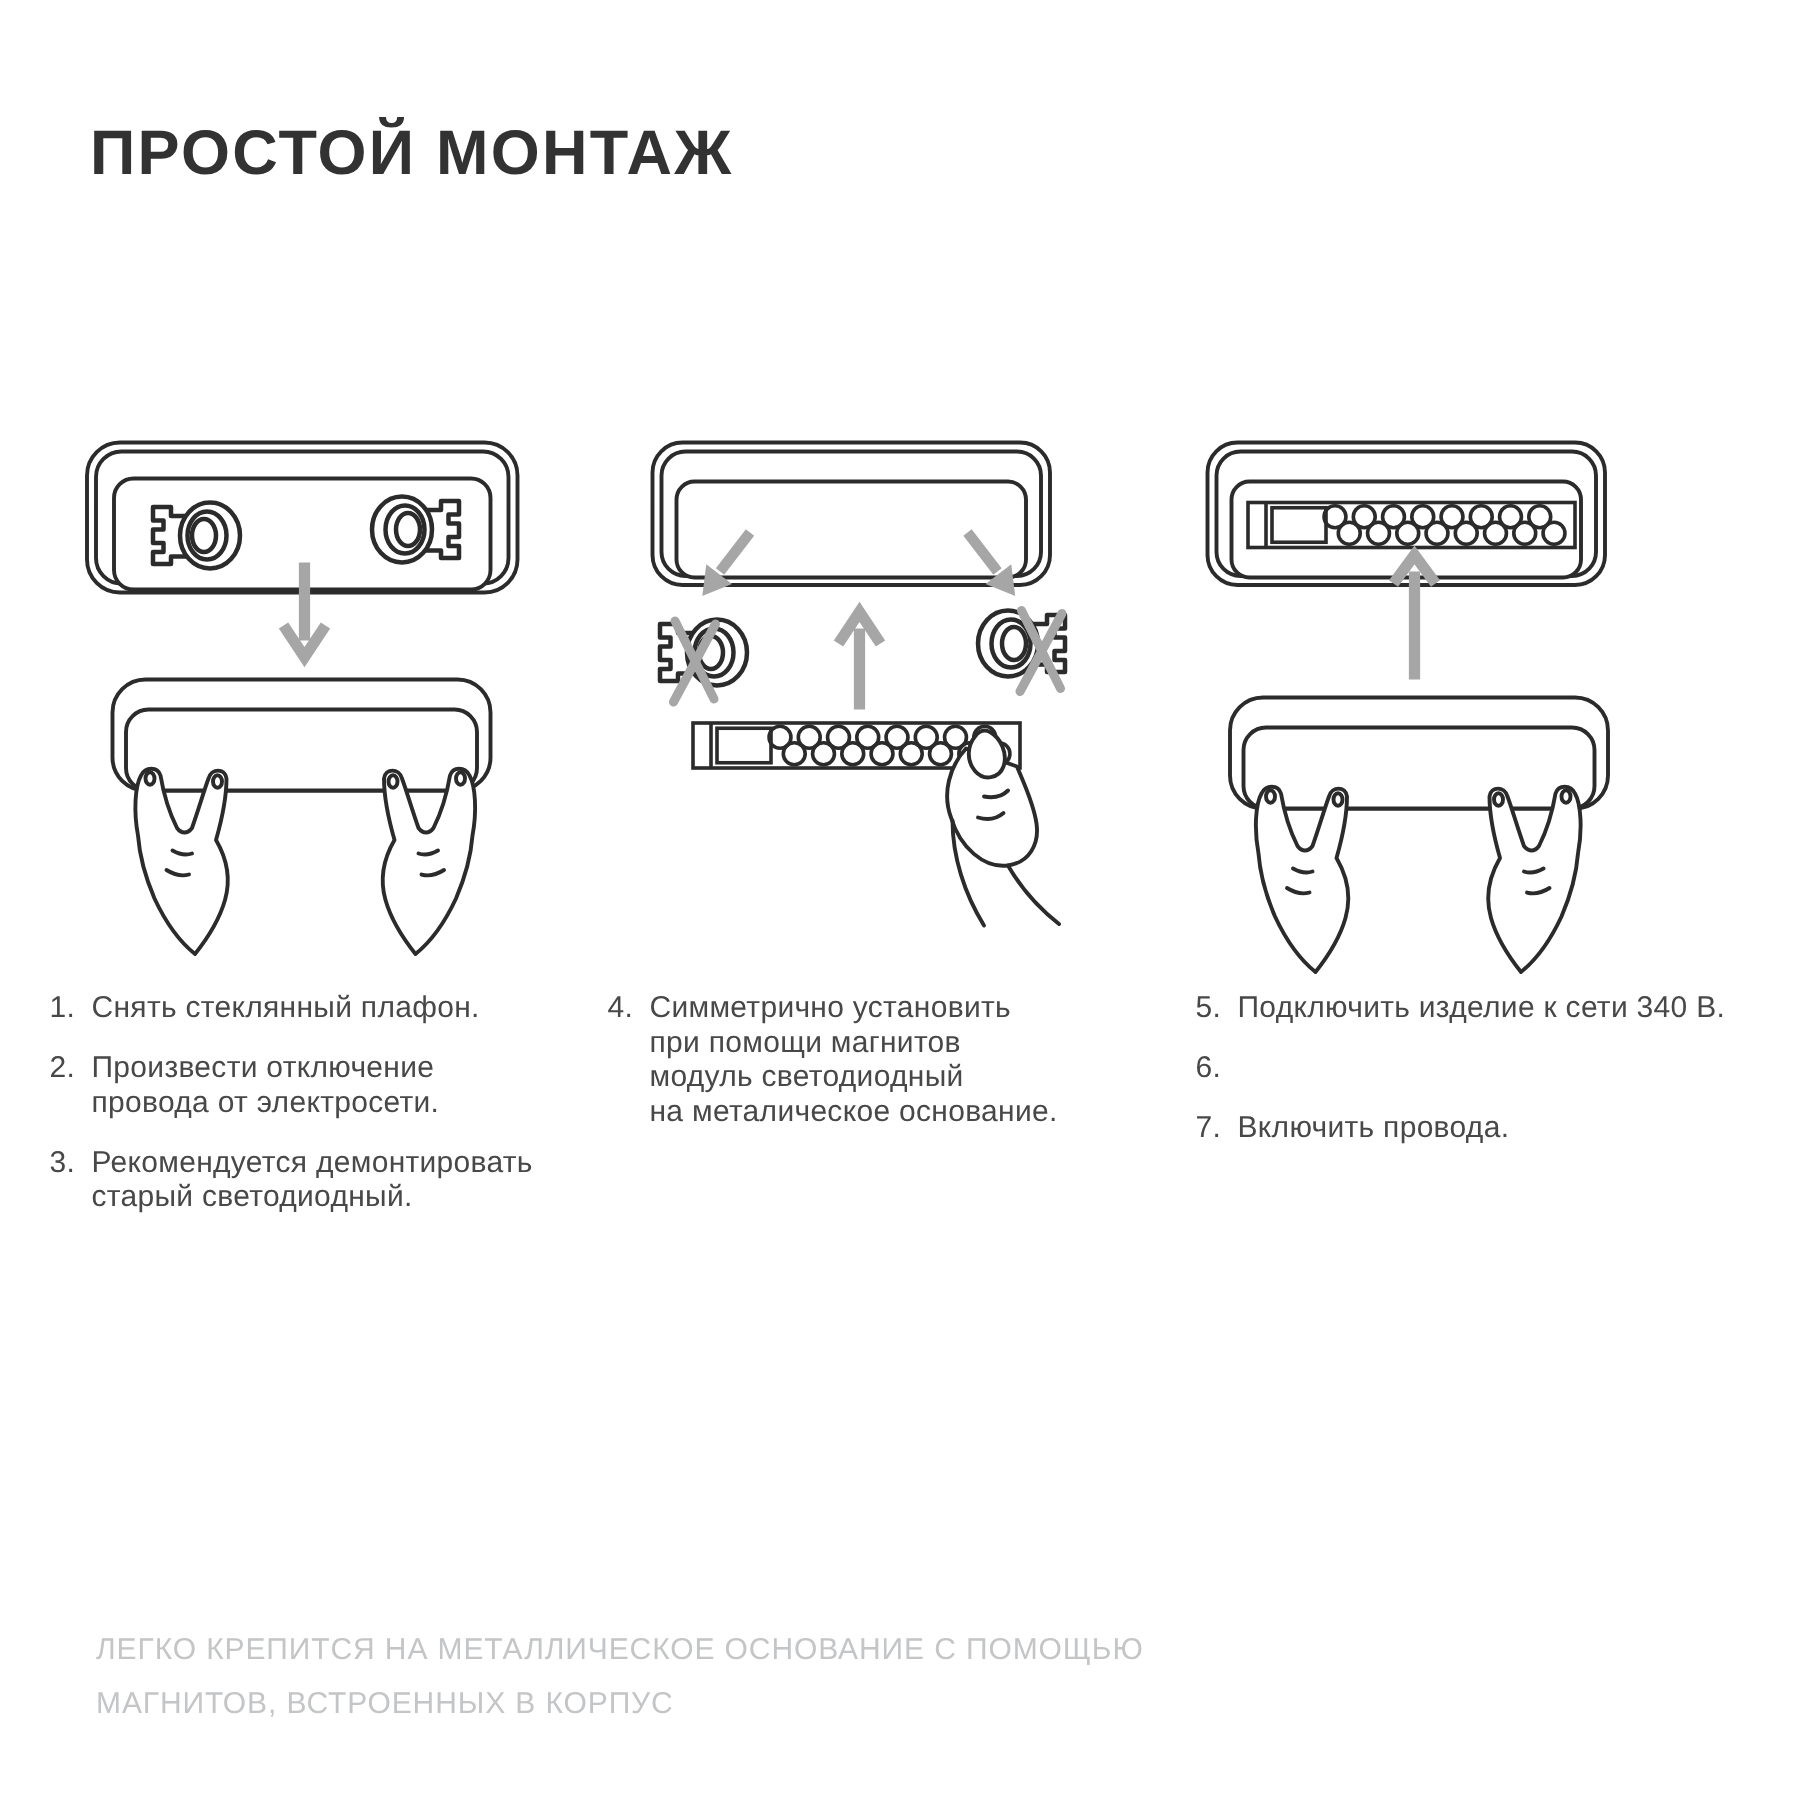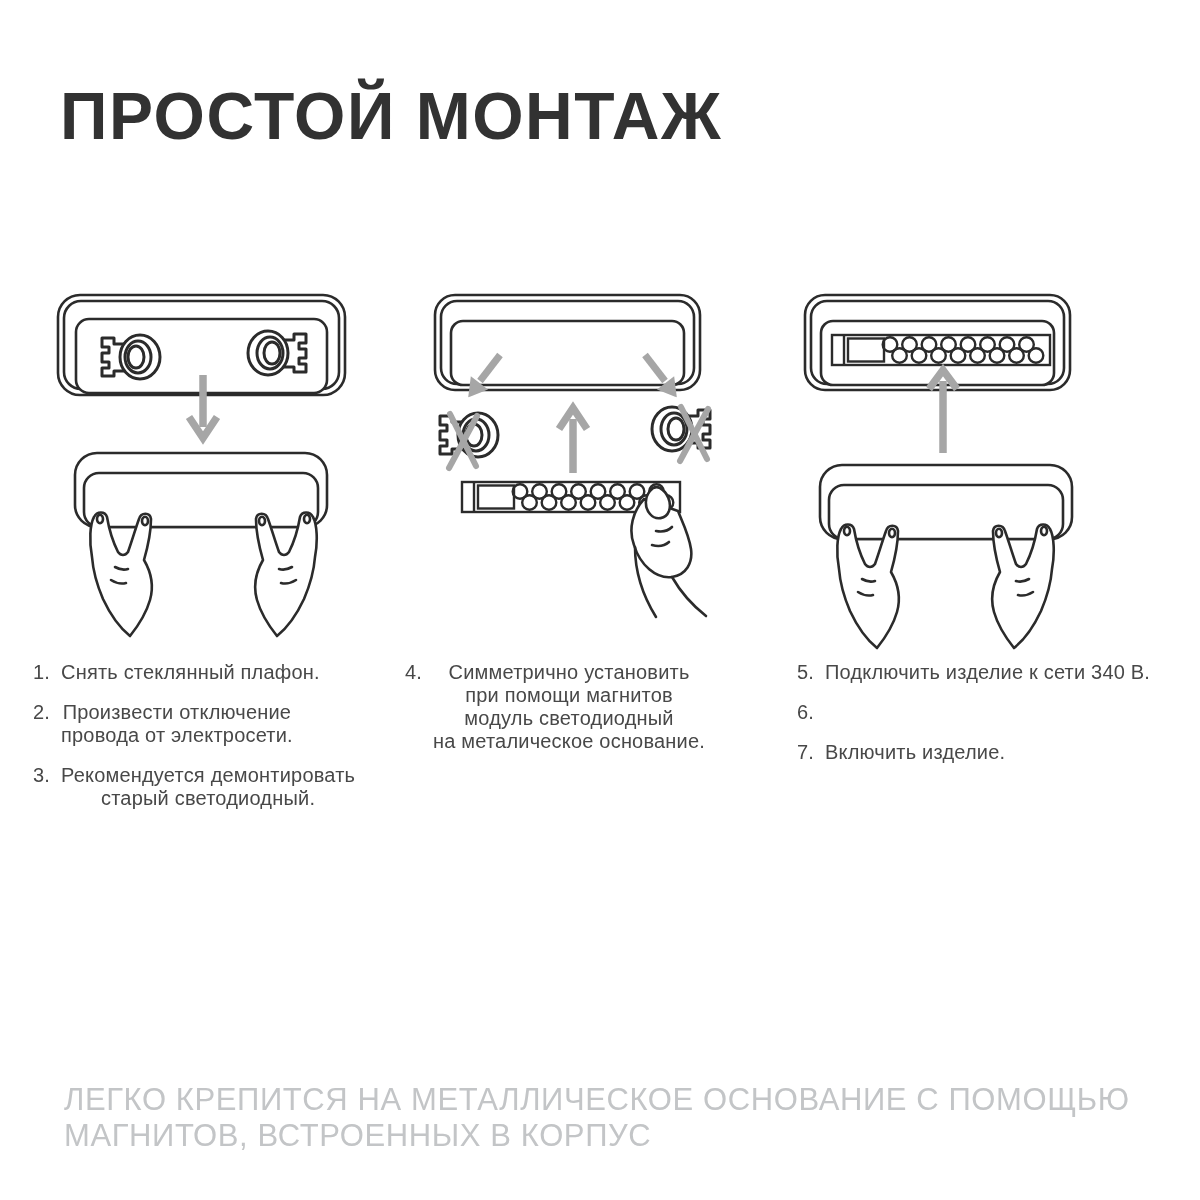--- a/index.html
+++ b/index.html
@@ -9,21 +9,21 @@
     width: 1200px;
     height: 1200px;
     background: #ffffff;
     overflow: hidden;
     font-family: "Liberation Sans", "DejaVu Sans", sans-serif;
   }
   .page-title {
     position: absolute;
     left: 60px;
     top: 78px;
-    font-size: 66px;
+    font-size: 42px;
     font-weight: 700;
     letter-spacing: 1.5px;
     color: #323232;
     white-space: nowrap;
   }
   .illustration {
     position: absolute;
     top: 285px;
     width: 340px;
     height: 365px;
@@ -44,28 +44,27 @@
   #col-3 { left: 797px; width: 395px; }
   .step {
     display: flex;
     margin-bottom: 17px;
   }
   .step-num {
     flex: 0 0 28px;
   }
   .step-text {
     white-space: pre-wrap;
-    text-align: center;
   }
   .footer-note {
     position: absolute;
     left: 64px;
     top: 1082px;
     width: 1080px;
-    font-size: 31px;
+    font-size: 20px;
     line-height: 36px;
     letter-spacing: 0.6px;
     color: #c3c5c7;
     white-space: pre-wrap;
   }
   svg .gray  { stroke: #a6a6a6; }
 </style>
 </head>
 <body>
 
@@ -226,20 +225,20 @@
   <div id="col-3" class="steps-col">
     <div class="step">
       <span class="step-num">5.</span>
       <span class="step-text">Подключить изделие к сети 340 В.</span>
     </div>
     <div class="step">
       <span class="step-num">6.</span>
     </div>
     <div class="step">
       <span class="step-num">7.</span>
-      <span class="step-text">Включить изделие.</span>
+      <span class="step-text">Включить провода.</span>
     </div>
   </div>
 
   <div class="footer-note">ЛЕГКО КРЕПИТСЯ НА МЕТАЛЛИЧЕСКОЕ ОСНОВАНИЕ С ПОМОЩЬЮ
 МАГНИТОВ, ВСТРОЕННЫХ В КОРПУС</div>
 
 </div>
 
 </body></html>

